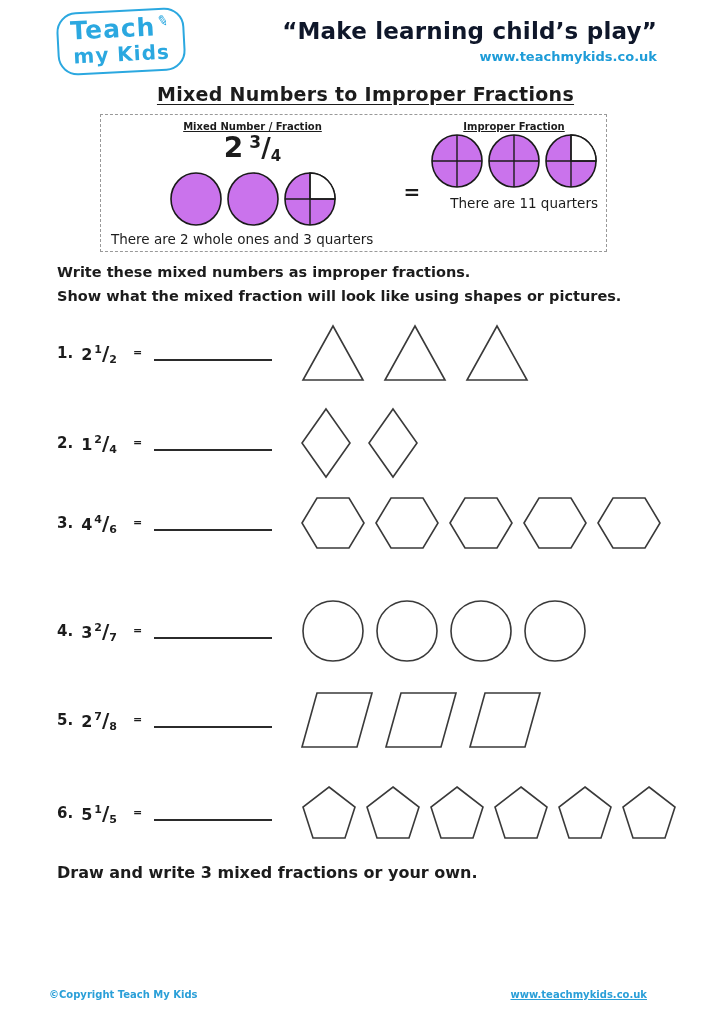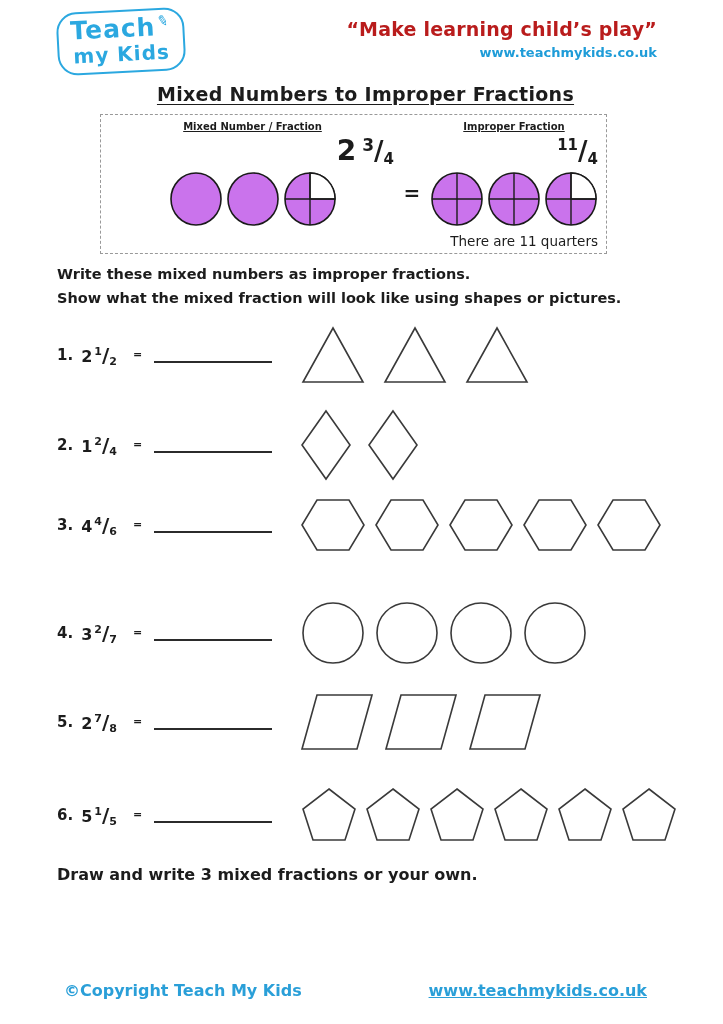--- a/index.html
+++ b/index.html
@@ -9,33 +9,33 @@
     font-family:"DejaVu Sans", sans-serif;
   }
   
   .header { display:flex; justify-content:space-between; align-items:flex-start; padding:10px 66px 0 57px; }
   .logo-box { transform:rotate(-3deg); border:2.5px solid #2ba8e0; border-radius:20px; background:#fff;
               padding:4px 12px 7px; text-align:center; line-height:1; }
   .logo-l1 { display:block; font-size:25px; font-weight:bold; color:#2ba8e0; letter-spacing:1px; }
   .logo-l2 { display:block; font-size:20px; font-weight:bold; color:#2ba8e0; letter-spacing:1px; margin-top:3px; }
   .pencil { font-size:14px; position:relative; top:-9px; margin-left:2px; display:inline-block; transform:rotate(15deg); }
   .header-right { text-align:right; padding-top:8px; }
-  .tagline { font-size:19px; font-weight:bold; color:#b91c1c; letter-spacing:0.2px; }
+  .tagline { font-size:23px; font-weight:bold; color:#0f172a; letter-spacing:0.2px; }
   .site-top { font-size:13px; font-weight:bold; color:#1e9cd8; margin-top:5px; }
   
   .title { text-align:center; font-size:19px; font-weight:bold; margin-top:10px;
            text-decoration:underline; text-underline-offset:3px; letter-spacing:0.3px;padding-left:8px; }
   
   .example-box { width:507px; margin:9px 0 0 100px; border:1.5px dashed #999;
                  display:flex; box-sizing:border-box; padding:6px 8px 4px 10px; }
   .ex-left { width:283px; flex-shrink:0; }
   .ex-mid { flex:1; display:flex; align-items:center; justify-content:center; }
   .ex-right { width:168px; flex-shrink:0; }
   .ex-heading { font-size:10px; font-weight:bold; text-decoration:underline; text-align:center; white-space:nowrap; }
-  .ex-frac-row { text-align:right; height:38px; line-height:38px; }
+  .ex-frac-row { text-align:center; height:38px; line-height:32px; }
   .exw { font-size:28px; font-weight:bold; margin-right:6px; }
   .fr-sup { font-size:17px; font-weight:bold; position:relative; top:-9px; }
   .imp-sup { font-size:15px; font-weight:bold; position:relative; top:-10px; }
   .fr-slash { font-size:26px; font-weight:bold; }
   .fr-sub { font-size:15px; font-weight:bold; position:relative; top:4px; }
   .ex-circles { display:flex; gap:3px; justify-content:center; margin-top:1px; }
   .ex-caption { font-size:13.5px; margin-top:4px; white-space:nowrap; }
   .ex-right .ex-caption { margin-top:6px; text-align:right; }
   .eq { font-size:20px; font-weight:bold; position:relative; top:8px; }
   
@@ -50,23 +50,23 @@
   .p-sup { font-size:11px; position:relative; top:-7px; margin-left:2px; }
   .p-slash { font-size:20px; }
   .p-sub { font-size:11px; position:relative; top:3px; }
   .p-eq { font-size:11px; font-weight:bold; margin-left:16px; }
   .answer-line { width:118px; height:14px; margin-left:12px; border-bottom:2px solid #2b2b2b; }
   .p-shapes { display:flex; align-items:center; }
   .shape polygon, .shape ellipse { fill:none; stroke:#3a3a3a; stroke-width:1.6; }
   
   .draw-instruction { margin:22px 0 0 57px; font-size:16px; font-weight:bold; }
   
-  .footer { position:absolute; left:64px; right:76px; bottom:24px;
+  .footer { position:absolute; left:49px; right:76px; bottom:24px;
             display:flex; justify-content:space-between; align-items:flex-end;
-            font-size:16px; font-weight:bold; color:#2a9fd8; }
+            font-size:10px; font-weight:bold; color:#2a9fd8; }
   .footer-link { text-decoration:underline; color:#2a9fd8; }
 </style>
 </head>
 <body>
 
 <div class="header">
   <div class="logo-box">
     <span class="logo-l1"><span>Teach</span><span class="pencil">✎</span></span>
     <span class="logo-l2">my Kids</span>
   </div>
@@ -89,27 +89,27 @@
         <svg width="54" height="56" viewBox="0 0 54 56">
           <ellipse cx="27" cy="28" rx="25" ry="26" fill="#ca73ec" stroke="#1a1a1a" stroke-width="1.6"></ellipse>
         </svg>
         <svg width="54" height="56" viewBox="0 0 54 56">
           <ellipse cx="27" cy="28" rx="25" ry="26" fill="#ca73ec" stroke="#1a1a1a" stroke-width="1.6"></ellipse>
           <path d="M27,28 L27,2 A25,26 0 0 1 52,28 Z" fill="#ffffff" stroke="#1a1a1a" stroke-width="1.4"></path>
           <line x1="2" y1="28" x2="52" y2="28" stroke="#1a1a1a" stroke-width="1.4"></line>
           <line x1="27" y1="2" x2="27" y2="54" stroke="#1a1a1a" stroke-width="1.4"></line>
         </svg>
       </div>
+    <div class="ex-caption">There are 2 whole ones and 3 quarters</div>
   </div>
   <div class="ex-mid">
     <span class="eq">=</span>
   </div>
   <div class="ex-right">
     <div class="ex-heading">Improper Fraction</div>
-    <div class="ex-frac-row"><span class="imp-sup">11</span><span class="fr-slash">/</span><span class="fr-sub">4</span></div>
     <div class="ex-circles" id="ex-circles-right">
         <svg width="54" height="56" viewBox="0 0 54 56">
           <ellipse cx="27" cy="28" rx="25" ry="26" fill="#ca73ec" stroke="#1a1a1a" stroke-width="1.6"></ellipse>
           <line x1="2" y1="28" x2="52" y2="28" stroke="#1a1a1a" stroke-width="1.4"></line>
           <line x1="27" y1="2" x2="27" y2="54" stroke="#1a1a1a" stroke-width="1.4"></line>
         </svg>
         <svg width="54" height="56" viewBox="0 0 54 56">
           <ellipse cx="27" cy="28" rx="25" ry="26" fill="#ca73ec" stroke="#1a1a1a" stroke-width="1.6"></ellipse>
           <line x1="2" y1="28" x2="52" y2="28" stroke="#1a1a1a" stroke-width="1.4"></line>
           <line x1="27" y1="2" x2="27" y2="54" stroke="#1a1a1a" stroke-width="1.4"></line>

